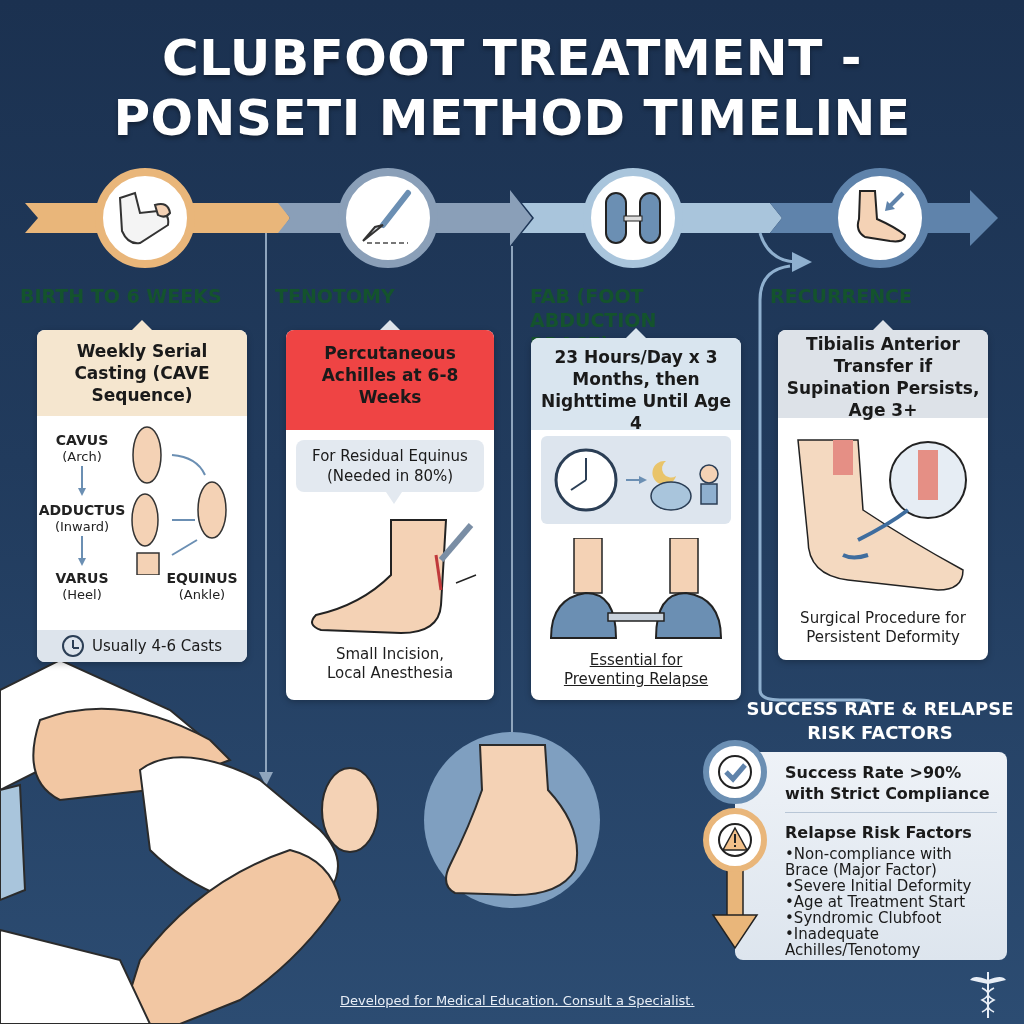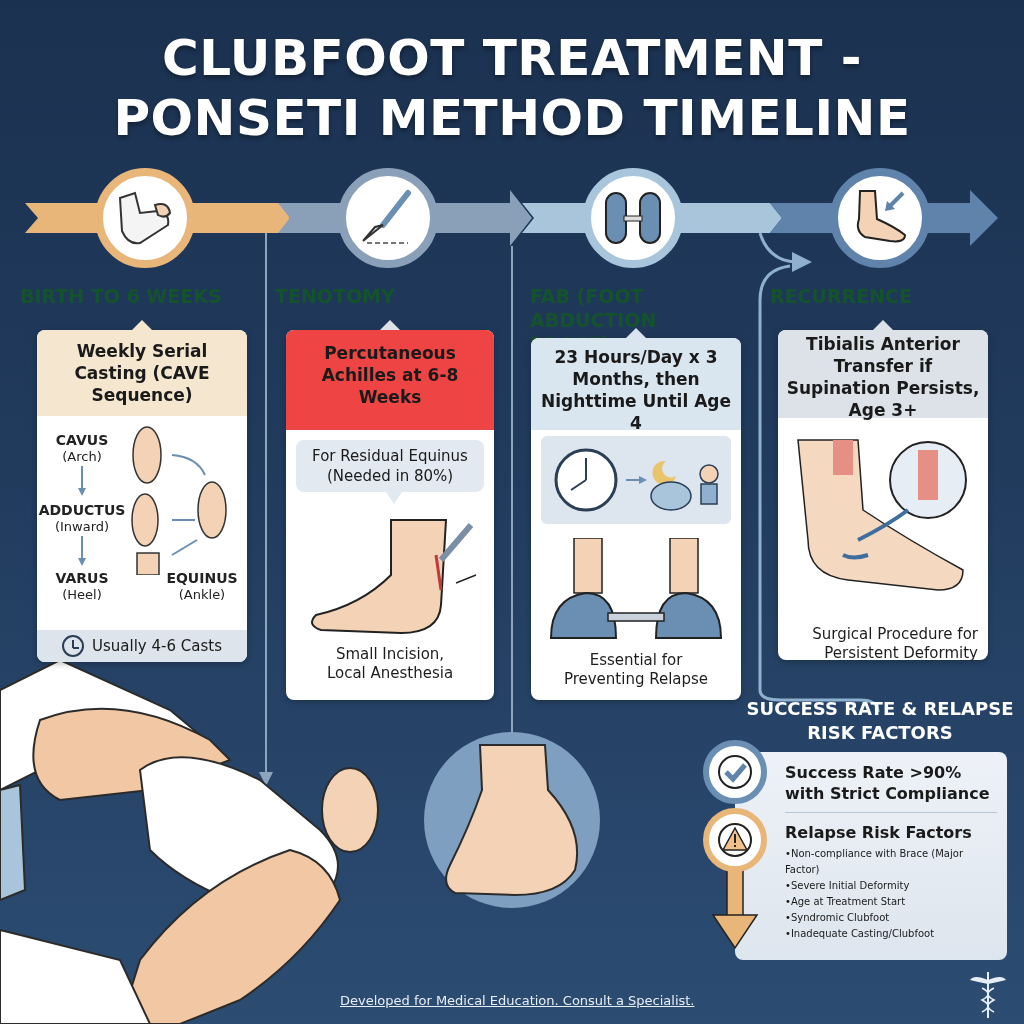--- a/index.html
+++ b/index.html
@@ -57,21 +57,21 @@
     position: absolute; left: 745px; top: 697px; width: 270px; text-align: center;
     color: #fff; font-weight: bold; font-size: 18px; line-height: 24px;
   }
   .success-box {
     position: absolute; left: 735px; top: 752px; width: 272px; height: 208px;
     background: linear-gradient(180deg, #eef2f7, #dde5ee); border-radius: 8px;
     padding: 10px 10px 0 50px;
   }
   .success-box .s1 { font-weight: bold; font-size: 16px; line-height: 21px; padding-bottom: 8px; border-bottom: 1px solid #b8c6d6; }
   .success-box .s2 { font-weight: bold; font-size: 16px; margin-top: 10px; line-height: 20px; }
-  .success-box ul { list-style: none; font-size: 10px; line-height: 16px; margin-top: 3px; }
+  .success-box ul { list-style: none; font-size: 15px; line-height: 16px; margin-top: 3px; }
   .success-box li::before { content: "\2022 "; }
   .round-badge {
     position: absolute; width: 64px; height: 64px; border-radius: 50%; background: #fff;
     display: flex; align-items: center; justify-content: center;
   }
 </style>
 </head>
 <body>
 
 <div class="title">
@@ -208,46 +208,46 @@
       <rect x="160" y="48" width="16" height="20" fill="#8fb0cf" stroke="#2b3e55" stroke-width="1.5"></rect>
     </svg>
   </div>
   <svg style="position:absolute; left:15px; top:200px;" width="180" height="110" viewBox="0 0 180 110">
     <rect x="28" y="0" width="28" height="55" fill="#f4d2b5" stroke="#222" stroke-width="1.5"></rect>
     <rect x="124" y="0" width="28" height="55" fill="#f4d2b5" stroke="#222" stroke-width="1.5"></rect>
     <path d="M5,100 Q5,60 40,55 Q70,55 70,100 Z" fill="#6b8fb3" stroke="#222" stroke-width="2"></path>
     <path d="M110,100 Q110,55 140,55 Q175,60 175,100 Z" fill="#6b8fb3" stroke="#222" stroke-width="2"></path>
     <rect x="62" y="75" width="56" height="8" fill="#c9d2dc" stroke="#222" stroke-width="1.5"></rect>
   </svg>
-  <div class="caption" style="top:313px; padding:0 30px;">Essential for Preventing Relapse</div>
+  <div class="caption" style="top:313px; padding:0 30px;text-decoration:underline;">Essential for Preventing Relapse</div>
 </div>
 
 <div class="card" style="left:778px; top:330px; width:210px; height:330px; --tip:#dde2e8;">
   <div class="card-head" style="background:#dde2e8; height:88px; padding-top:3px;">Tibialis Anterior Transfer if Supination Persists, Age 3+</div>
   <svg style="position:absolute; left:10px; top:100px;" width="190" height="170" viewBox="0 0 190 170">
     <path d="M10,10 L70,10 L75,80 Q120,110 175,140 Q175,160 150,160 L60,150 Q20,145 20,110 Z" fill="#f4d9c0" stroke="#222" stroke-width="1.5"></path>
     <rect x="45" y="10" width="20" height="35" fill="#e58f85"></rect>
     <circle cx="140" cy="50" r="38" fill="#e6edf4" stroke="#222" stroke-width="2"></circle>
     <rect x="130" y="20" width="20" height="50" fill="#e58f85"></rect>
     <path d="M70,110 Q100,95 120,80" stroke="#3f6d9e" stroke-width="4" fill="none"></path>
     <path d="M80,125 Q65,130 55,125" stroke="#3f6d9e" stroke-width="4" fill="none"></path>
   </svg>
-  <div class="caption" style="top:295px; padding:0 10px;text-align:right;">Surgical Procedure for Persistent Deformity</div>
+  <div class="caption" style="top:279px; padding:0 10px;">Surgical Procedure for Persistent Deformity</div>
 </div>
 
 <div class="success-title">SUCCESS RATE &amp; RELAPSE RISK FACTORS</div>
 <div class="success-box">
   <div class="s1">Success Rate &gt;90% with Strict Compliance</div>
   <div class="s2">Relapse Risk Factors</div>
   <ul>
     <li>Non-compliance with Brace (Major Factor)</li>
     <li>Severe Initial Deformity</li>
     <li>Age at Treatment Start</li>
     <li>Syndromic Clubfoot</li>
-    <li>Inadequate Casting/Clubfoot</li>
+    <li>Inadequate Achilles/Tenotomy</li>
   </ul>
 </div>
 <div class="round-badge" style="left:703px; top:740px; border:6px solid #6b8fb3;">
   <svg width="36" height="36" viewBox="0 0 36 36">
       <circle cx="18" cy="18" r="16" fill="none" stroke="#222" stroke-width="2"></circle>
       <path d="M9,18 L16,25 L28,11" stroke="#5f83ab" stroke-width="5" fill="none"></path>
     </svg>
 </div>
 <svg style="position:absolute; left:705px; top:810px;" width="60" height="140" viewBox="0 0 60 140">
   <rect x="22" y="50" width="16" height="60" fill="#e9b67a" stroke="#222" stroke-width="1.5"></rect>

